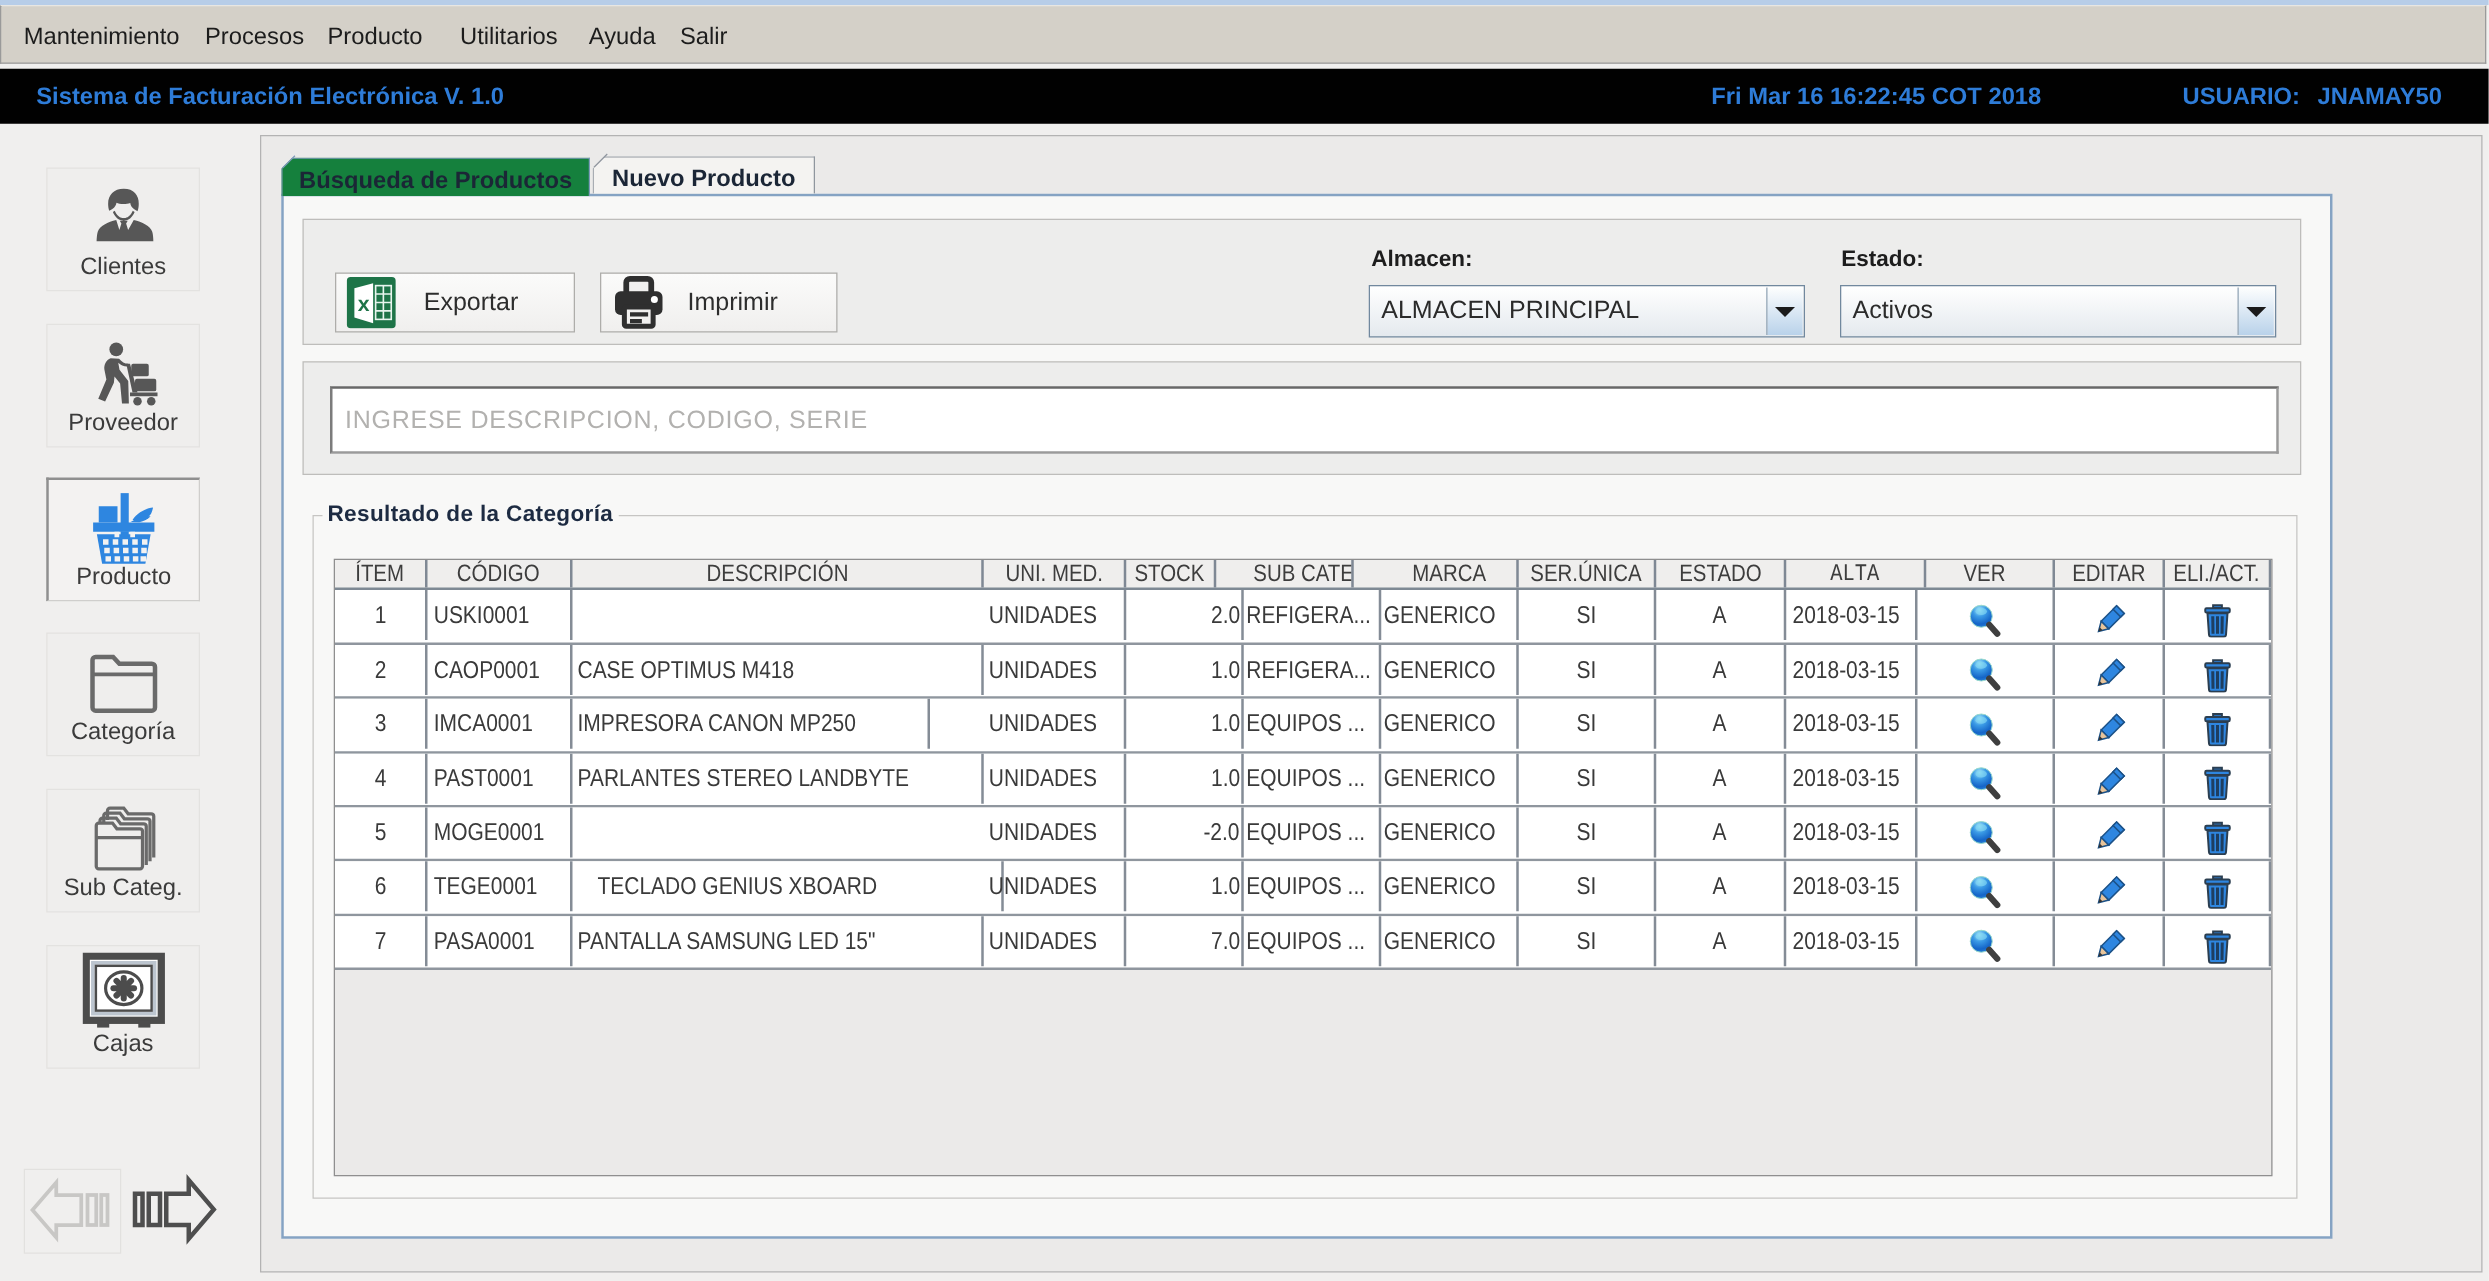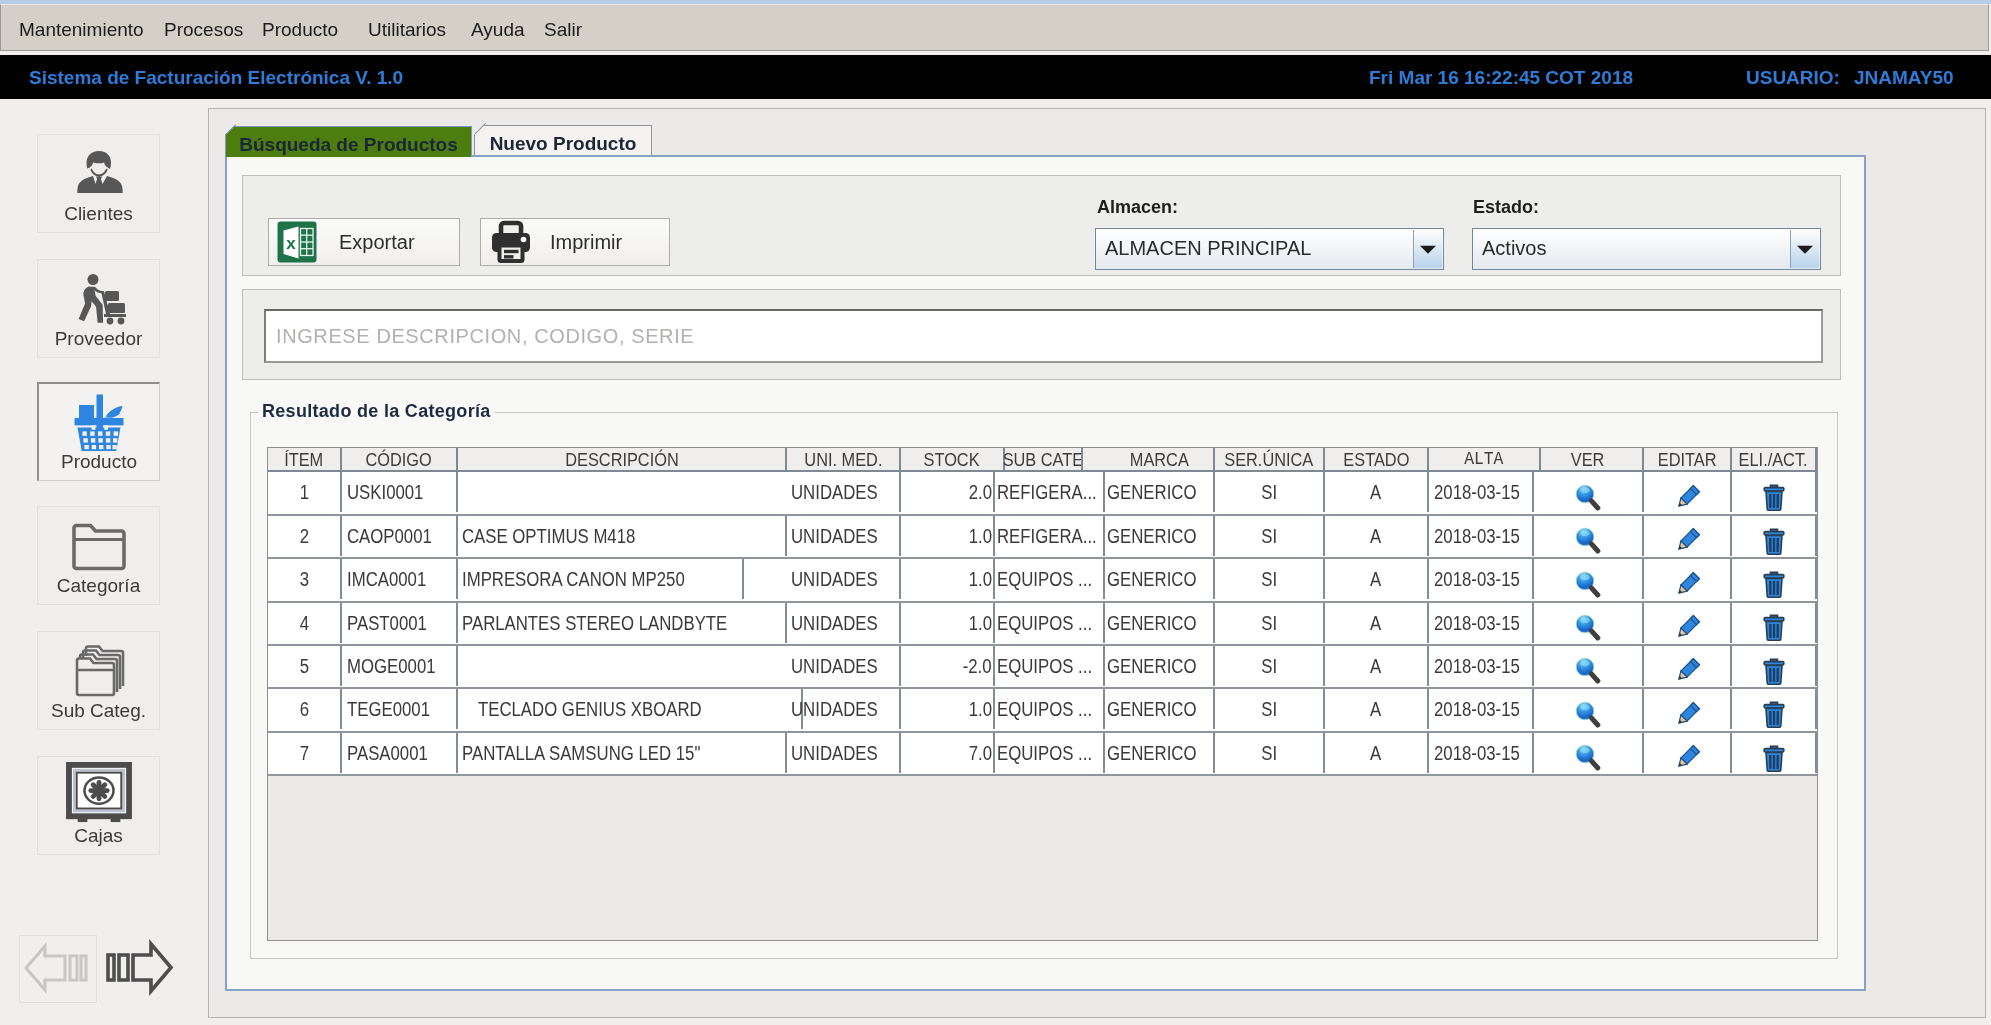--- a/index.html
+++ b/index.html
@@ -13,21 +13,21 @@
   #blackbar span{position:absolute;font-weight:bold;color:#2e7cd8;font-size:19px;top:12px;}
   
   .sbtn{left:37px;width:123px;height:99px;background:#efeeed;border:1px solid #e3e2e0;box-sizing:border-box;text-align:center;}
   .sbtn .lbl{position:absolute;bottom:7px;width:100%;font-size:19px;color:#3b3b3b;}
   .sbtn svg{position:absolute;top:8px;left:50%;transform:translateX(-50%);}
   .sel{background:#f3f2f1;border-top:2px solid #8f8f8f;border-left:2px solid #8f8f8f;border-right:1px solid #cfcecc;border-bottom:1px solid #cfcecc;}
   
   #outer{left:208px;top:108px;width:1778px;height:910px;background:#ebeae9;border:1px solid #b3b3b3;box-sizing:border-box;}
   #content{left:225px;top:155px;width:1641px;height:836px;background:#f8f8f7;border:2px solid #85a3c3;box-sizing:border-box;}
   .tab{box-sizing:border-box;font-weight:bold;font-size:19px;color:#1b2636;text-align:center;}
-  #tab1{left:225px;top:126px;width:247px;height:31px;background:#4d7c0f;border:1px solid #7e9aba;border-bottom:none;clip-path:polygon(0 9px,9px 0,100% 0,100% 100%,0 100%);padding-top:7px;z-index:5;}
+  #tab1{left:225px;top:126px;width:247px;height:31px;background:#15803d;border:1px solid #7e9aba;border-bottom:none;clip-path:polygon(0 9px,9px 0,100% 0,100% 100%,0 100%);padding-top:7px;z-index:5;}
   #tab2{left:474px;top:125px;width:178px;height:30px;background:#f4f3f1;border:1px solid #8f969e;border-bottom:none;clip-path:polygon(0 10px,10px 0,100% 0,100% 100%,0 100%);padding-top:7px;z-index:4;}
   
   .panel{background:#ededec;border:1px solid #bebdbb;box-sizing:border-box;}
   #pbuttons{left:242px;top:175px;width:1599px;height:101px;}
   #psearch{left:242px;top:289px;width:1599px;height:91px;}
   .btn{background:linear-gradient(#fbfbfa,#f0efee);border:1px solid #aeadaa;box-sizing:border-box;display:flex;align-items:center;}
   .btn .t{font-size:20px;color:#2d2d2d;}
   #searchinput{left:264px;top:309px;width:1559px;height:54px;background:#ffffff;border:2px solid #9a9a9a;border-top-color:#686868;border-left-color:#7c7c7c;box-sizing:border-box;line-height:50px;font-size:20px;color:#b2b1af;letter-spacing:0.6px;padding-left:10px;}
   .combolbl{font-weight:bold;font-size:18px;color:#1d1d1d;}
   .combo{width:349px;height:42px;border:1px solid #71889e;box-sizing:border-box;background:linear-gradient(#ffffff,#e4e9ee);}
@@ -232,21 +232,21 @@
 
 <div id="fieldset" class="abs"></div>
 <div id="fieldlbl" class="abs">Resultado de la Categoría</div>
 
 <div id="scrollpane" class="abs">
   <div class="hrow" id="hrow">
       <div class="hc" style="left: 0px; width: 74px;"><span class="tx" style="transform-origin:50% 50%">ÍTEM</span></div>
       <div class="hc" style="left: 74px; width: 116px;"><span class="tx" style="transform-origin:50% 50%">CÓDIGO</span></div>
       <div class="hc" style="left: 190px; width: 329px;"><span class="tx" style="transform-origin:50% 50%">DESCRIPCIÓN</span></div>
       <div class="hc" style="left: 519px; width: 114px;"><span class="tx" style="transform-origin:50% 50%">UNI. MED.</span></div>
-      <div class="hc" style="left: 633px; width: 104px;"><span class="tx" style="transform-origin:50% 50%">STOCK</span></div>
+      <div class="hc" style="left: 633px; width: 72px;"><span class="tx" style="transform-origin:50% 50%">STOCK</span></div>
       <div class="hc" style="left: 727px; width: 88px;"><span class="tx" style="transform-origin:50% 50%">SUB CATE...</span></div>
       <div class="hc" style="left: 837px; width: 110px;"><span class="tx" style="transform-origin:50% 50%">MARCA</span></div>
       <div class="hc" style="left: 947px; width: 110px;"><span class="tx" style="transform-origin:50% 50%">SER.ÚNICA</span></div>
       <div class="hc" style="left: 1057px; width: 104px;"><span class="tx" style="transform-origin:50% 50%">ESTADO</span></div>
       <div class="hc" style="left: 1161px; width: 112px; font-family: Liberation Mono, monospace;"><span class="tx" style="transform-origin:50% 50%">ALTA</span></div>
       <div class="hc" style="left: 1266px; width: 110px;"><span class="tx" style="transform-origin:50% 50%">VER</span></div>
       <div class="hc" style="left: 1376px; width: 88px;"><span class="tx" style="transform-origin:50% 50%">EDITAR</span></div>
       <div class="hc" style="left: 1464px; width: 85px;"><span class="tx" style="transform-origin:50% 50%">ELI./ACT.</span></div>
     </div>
   <div id="rows">

